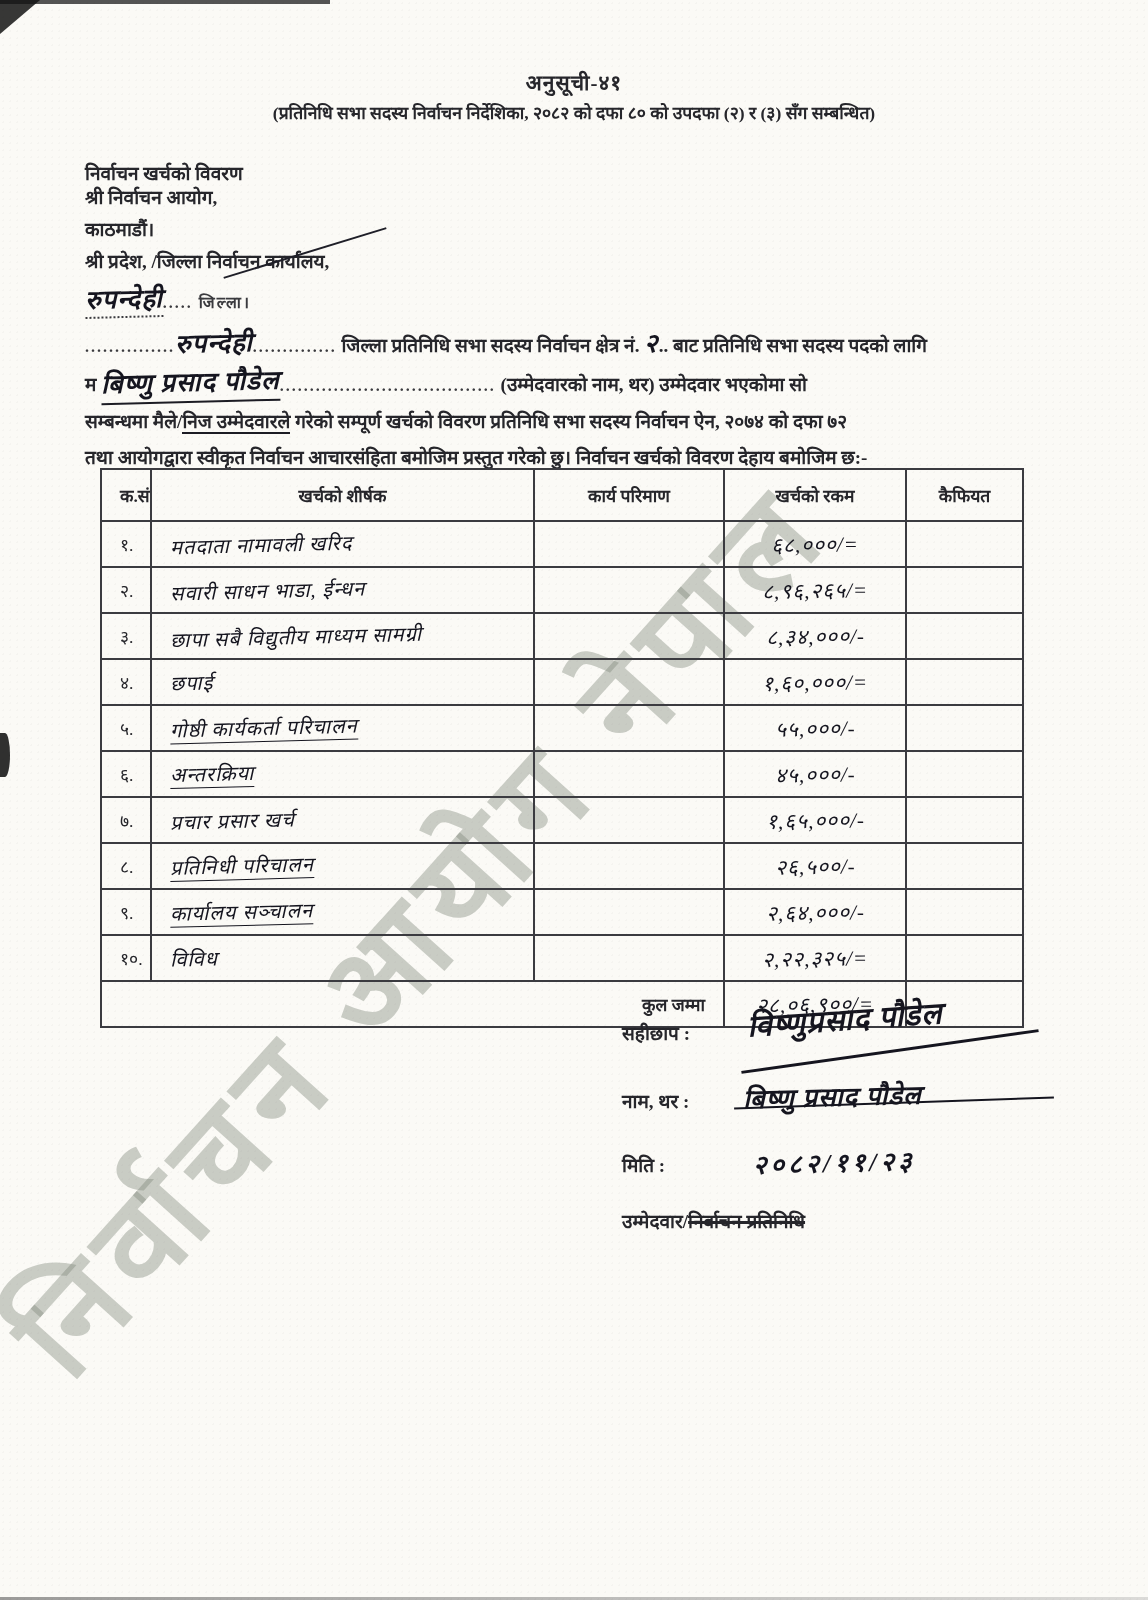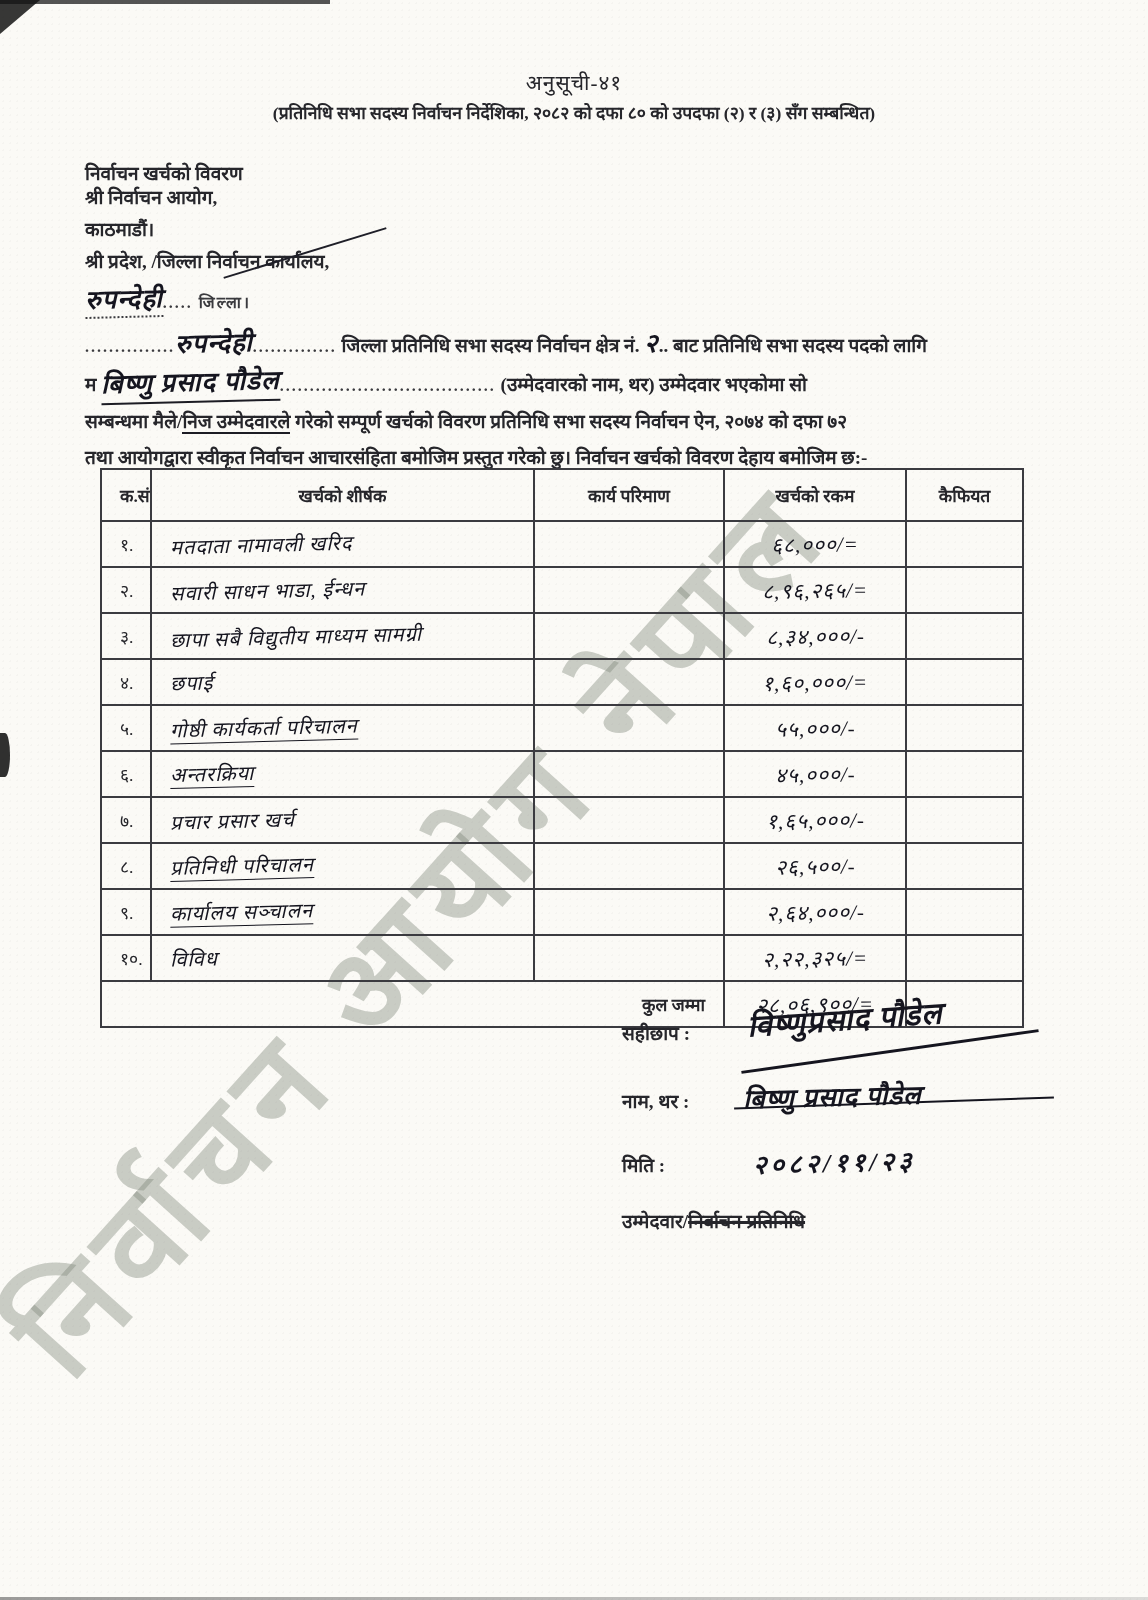--- a/index.html
+++ b/index.html
@@ -6,21 +6,21 @@
   .page{
     position:relative;width:1148px;height:1600px;margin:0 auto;
     background:#fbfaf6;
     background-image:radial-gradient(rgba(0,0,0,0.025) 1px, transparent 1px);
     background-size:7px 7px;
     overflow:hidden;
     font-family:"Liberation Serif","DejaVu Serif",serif;
     color:#26262b;
   }
   .center{position:absolute;left:0;width:100%;text-align:center;}
-  .annex-title{top:68px;font-size:21px;font-weight:normal;letter-spacing:1px;}
+  .annex-title{top:68px;font-size:21px;font-weight:bold;letter-spacing:1px;}
   .subtitle{top:100px;font-size:17.5px;font-weight:bold;}
   .addr{position:absolute;left:85px;font-size:19px;font-weight:bold;}
   .hw{
     font-style:italic;color:#15151f;
     font-size:22px;display:inline-block;transform:rotate(-1.5deg);
     letter-spacing:1px;
   }
   .hw-big{font-size:26px;}
   .dotted-line{border-bottom:2px dotted #3a3a3e;}
   .dots{letter-spacing:2px;color:#3a3a3e;font-size:16px;margin-top:35px;}

